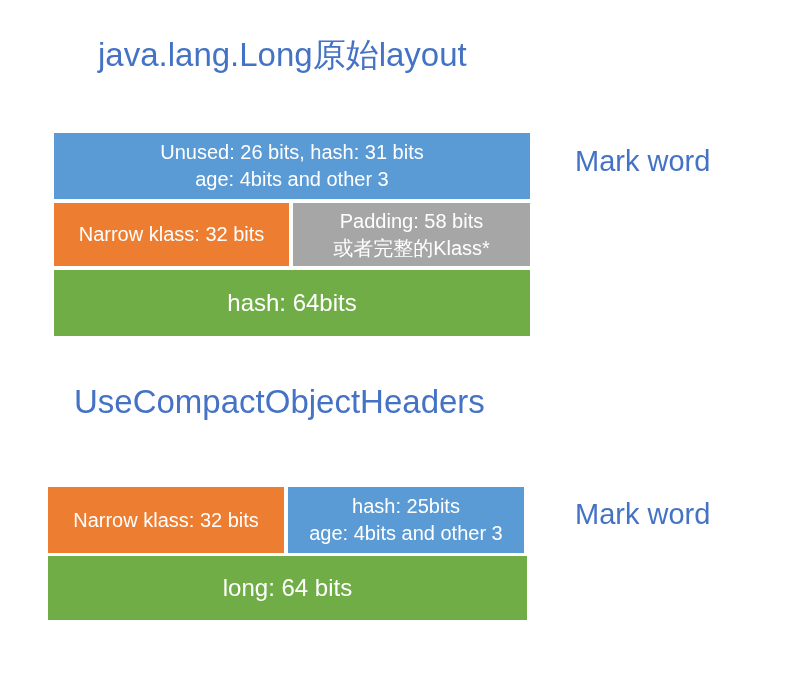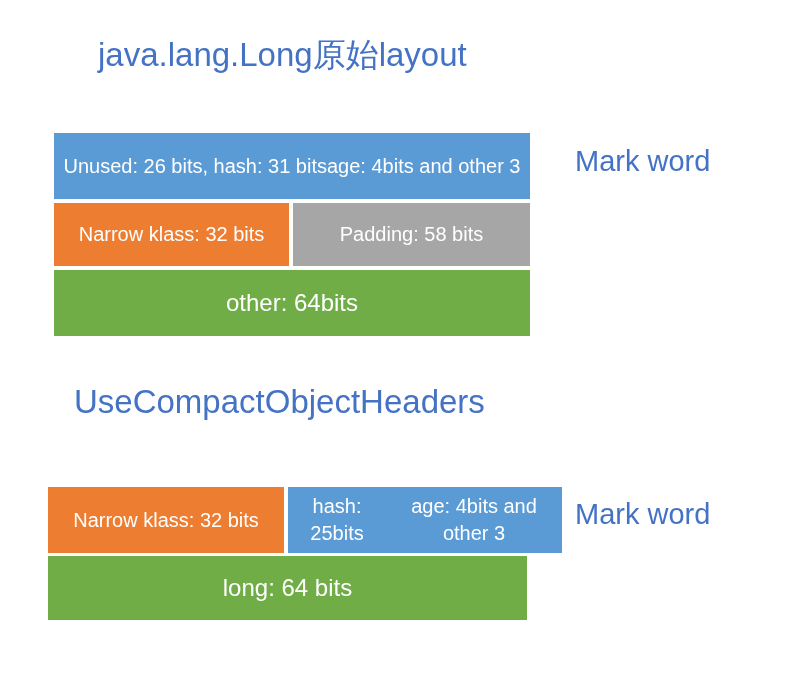--- a/index.html
+++ b/index.html
@@ -21,37 +21,37 @@
     font-size: 33px;
     font-weight: 300;
     letter-spacing: 0px;
     white-space: nowrap;
   }
   .title1 { left: 98px;  top: 33px; }
   .title2 { left: 63px;  top: 383px; margin-left: 11px; }
   .box {
     position: absolute;
     display: flex;
-    flex-direction: row;
+    flex-direction: column;
     align-items: center;
     justify-content: center;
     color: #ffffff;
     text-align: center;
     line-height: 1.35;
     font-size: 20px;
   }
   .box .big { font-size: 24px; }
   
   .blue1   { left: 54px;  top: 133px; width: 476px; height: 66px; }
   .orange1 { left: 54px;  top: 203px; width: 235px; height: 63px; }
   .gray1   { left: 293px; top: 203px; width: 237px; height: 63px; }
   .green1  { left: 54px;  top: 270px; width: 476px; height: 66px; }
   
   .orange2 { left: 48px;  top: 487px; width: 236px; height: 66px; }
-  .blue2   { left: 288px; top: 487px; width: 274px; height: 66px; }
+  .blue2   { left: 288px; top: 487px; width: 236px; height: 66px; }
   .green2  { left: 48px;  top: 556px; width: 479px; height: 64px; }
   .markword {
     position: absolute;
     left: 575px;
     font-size: 29px;
     font-weight: 400;
     white-space: nowrap;
   }
   .mw1 { top: 145px; }
   .mw2 { top: 498px; }
@@ -67,24 +67,25 @@
     <span>Unused: 26 bits, hash: 31 bits</span>
     <span>age: 4bits and other 3</span>
   </div>
 
   <div class="box orange1" style="background: rgb(237, 125, 49);">
     <span>Narrow klass: 32 bits</span>
   </div>
 
   <div class="box gray1" style="background: rgb(166, 166, 166);">
     <span>Padding: 58 bits</span>
+    <span>或者完整的Klass*</span>
   </div>
 
   <div class="box green1" style="background: rgb(112, 173, 71);">
-    <span class="big">other: 64bits</span>
+    <span class="big">hash: 64bits</span>
   </div>
 
   <div class="markword mw1" style="color: rgb(68, 114, 196);">Mark word</div>
 
   <div class="title title2" style="color: rgb(68, 114, 196);">UseCompactObjectHeaders</div>
 
   <div class="box orange2" style="background: rgb(237, 125, 49);">
     <span>Narrow klass: 32 bits</span>
   </div>
 

